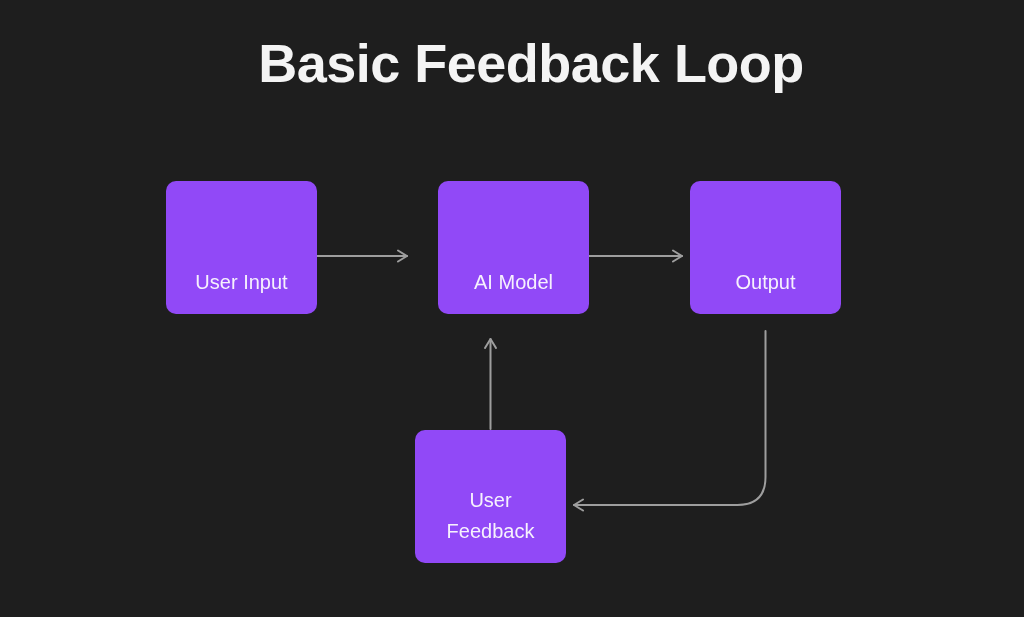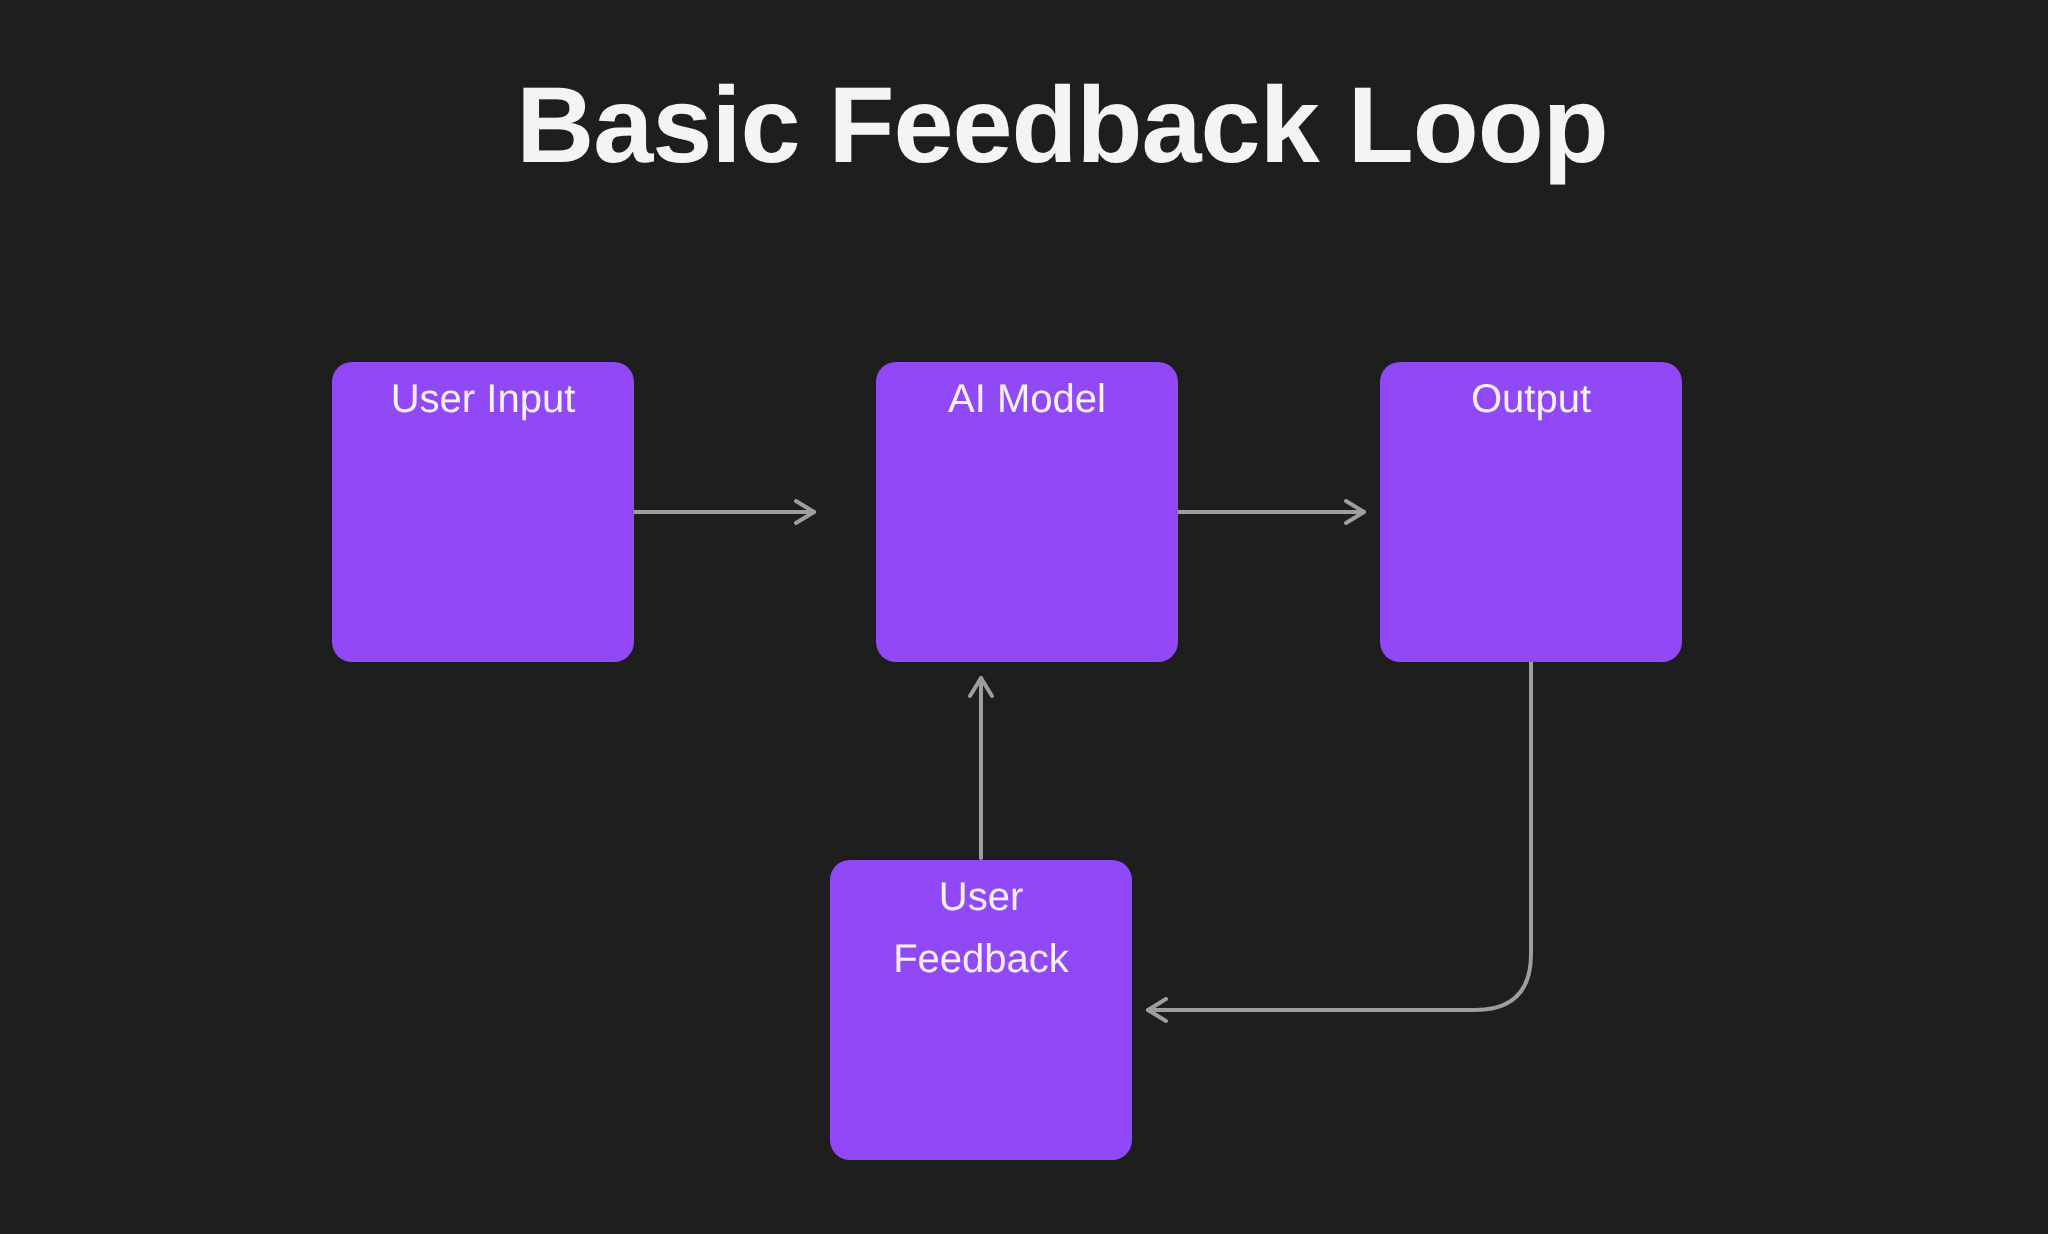--- a/index.html
+++ b/index.html
@@ -17,28 +17,28 @@
     position:absolute;top:32px;left:0;width:1024px;
     text-align:center;
     font-size:54px;font-weight:700;letter-spacing:-0.5px;
     color:var(--title-color);
     margin-left:19px;
   }
   .edges{position:absolute;top:0;left:0;width:1024px;height:617px;pointer-events:none;}
   .edges path{stroke:var(--arrow);stroke-width:2;fill:none;stroke-linecap:round;stroke-linejoin:round;}
   #arrowhead path{stroke:var(--arrow);stroke-width:2;fill:none;stroke-linecap:round;stroke-linejoin:round;}
   .node{
-    position:absolute;width:151px;height:150px;
+    position:absolute;width:151px;height:133px;
     background:var(--node-fill);
     border-radius:10px;
-    display:flex;align-items:flex-start;justify-content:center;
+    display:flex;align-items:flex-end;justify-content:center;
     text-align:center;
     color:var(--node-text);
     font-size:20px;font-weight:500;line-height:1.55;
-    padding:4px 20px;
+    padding:16px 20px;
   }
   .node-user-input{left:166px;top:181px;}
   .node-ai-model{left:415px;top:181px;margin-left:23px;}
   .node-output{left:690px;top:181px;}
   .node-user-feedback{left:415px;top:430px;}
 </style>
 </head>
 <body>
 
 <div class="canvas">

